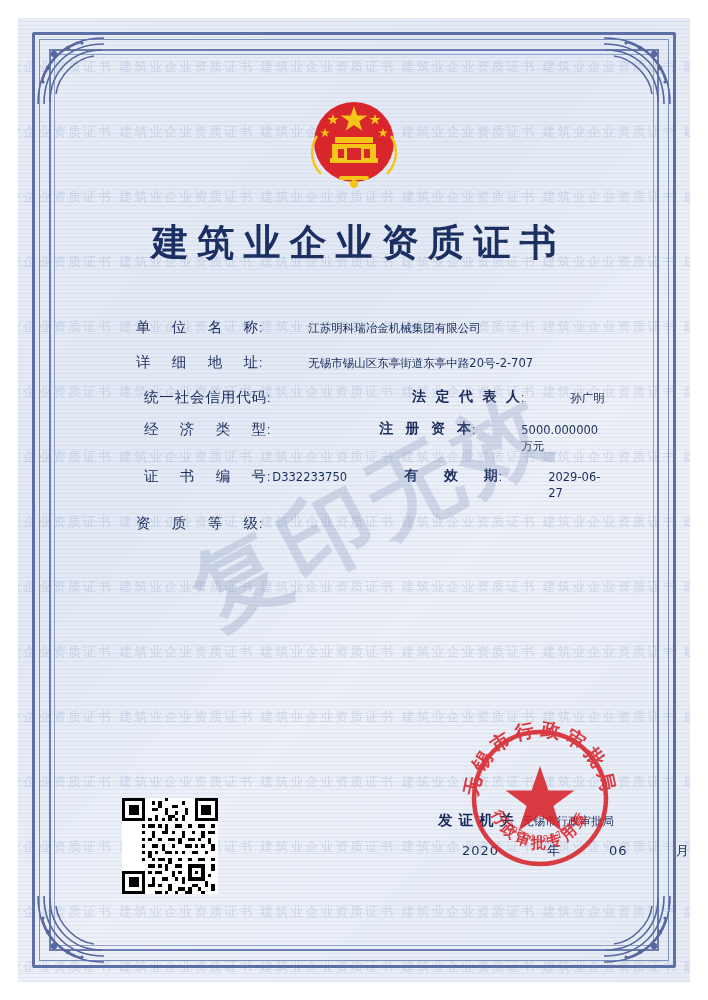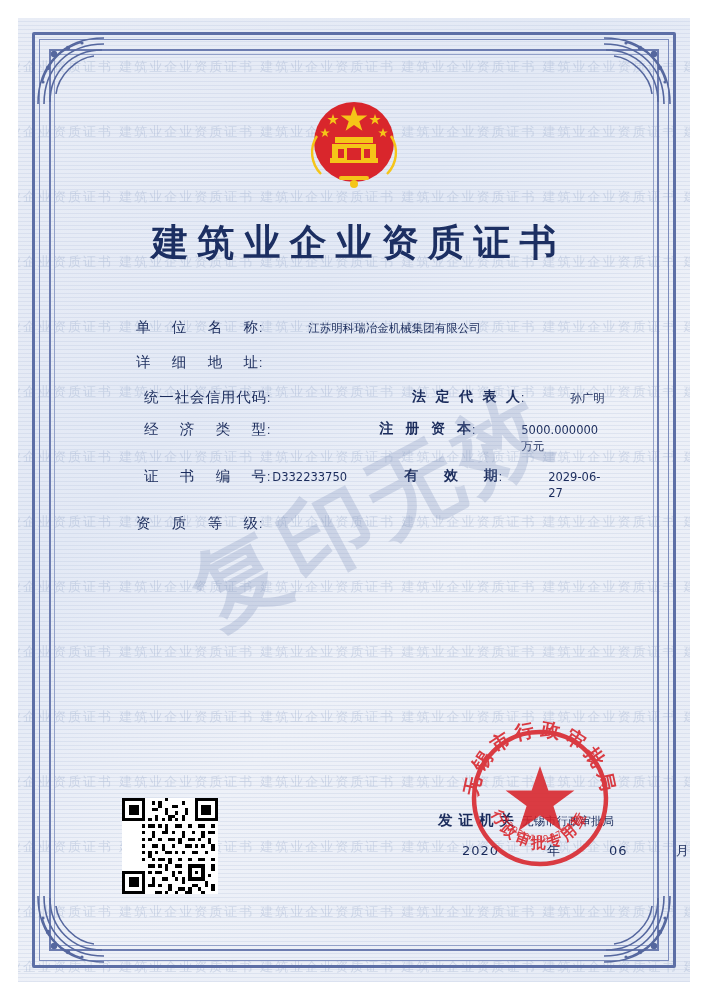--- a/index.html
+++ b/index.html
@@ -416,20 +416,21 @@
 
       <div class="frow">
         <span class="flabel"><span class="lbl-w">单位名称</span></span>
         <span class="fcolon">:</span>
         <span class="fvalue">江苏明科瑞冶金机械集团有限公司</span>
       </div>
 
       <div class="frow">
         <span class="flabel"><span class="lbl-w">详细地址</span></span>
         <span class="fcolon">:</span>
+        <span class="fvalue">无锡市锡山区东亭街道东亭中路20号-2-707</span>
       </div>
 
       <div class="frow2">
         <div class="col-a">
           <span class="flabel"><span class="lbl-w-nar">统一社会信用代码</span></span>
           <span class="fcolon">:</span>
         </div>
         <div class="col-b">
           <span class="lbl-b">法定代表人</span>
           <span class="fcolon">:</span>

